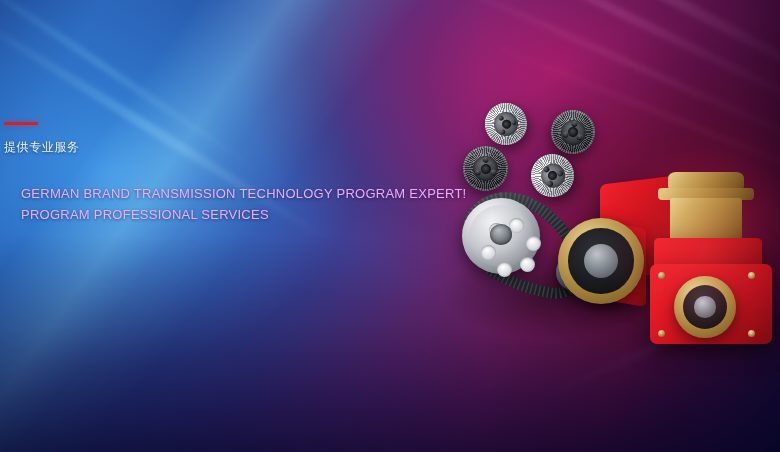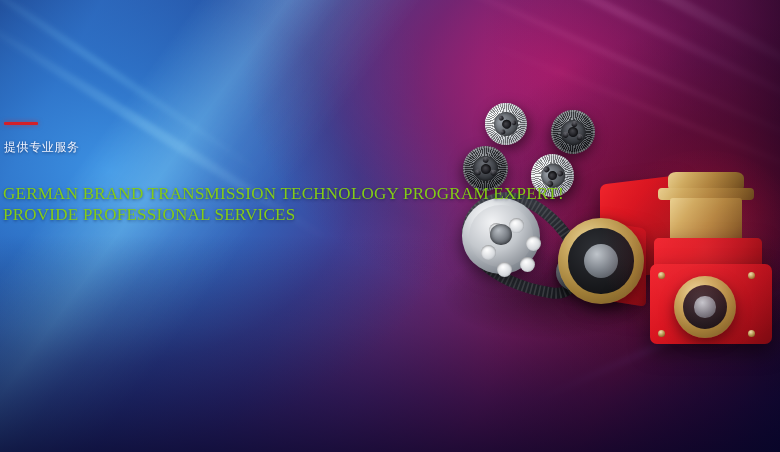--- a/index.html
+++ b/index.html
@@ -77,41 +77,41 @@
   }
   .bg-streaks{mix-blend-mode:screen;opacity:.55;}
   .streak{
     position:absolute;
     transform-origin:center;
     filter:blur(2.2px);
     border-radius:50%;
   }
 
   
-  .copy{position:absolute;left:3px;top:112px;width:420px;font-family:Liberation Serif, serif;}
+  .copy{position:absolute;left:3px;top:112px;width:420px;}
   .accent-bar{
     width:34px;height:3px;background:#d42029;
     margin:10px 0 0 1px;border-radius:1px;
     box-shadow:0 0 5px rgba(212,32,41,.55);
   }
   .eyebrow{
     margin-top:16px;margin-left:1px;
     color:#f0f4ff;font-size:12px;letter-spacing:.6px;
     font-weight:400;line-height:1;
     text-shadow:0 1px 3px rgba(0,12,50,.55);
   }
   .headline{
     margin-top:17px;margin-left:1px;
     color:#ffffff;font-size:27px;font-weight:bold;
     letter-spacing:.5px;line-height:1.08;white-space:nowrap;
     text-shadow:0 2px 7px rgba(0,14,60,.65),0 0 2px rgba(0,20,70,.45);
   }
   .sub-en{
-    margin-left:0;
-    color:#84cc16;font-size:17px;letter-spacing:.25px;
+    margin-left:18px;
+    color:#f0abfc;font-size:13px;letter-spacing:.25px;
     line-height:21px;font-weight:400;white-space:nowrap;
     text-shadow:0 1px 3px rgba(0,12,50,.5);
   }
   .sub-en.first{margin-top:30px;}
 
   
   .art{position:absolute;inset:0;pointer-events:none;}
 
   
   .pulley{position:absolute;}
@@ -385,16 +385,16 @@
       <div class="fbolt" style="left:108px;top:158px;width:7px;height:7px;"></div>
     </div>
 
     <div class="gb-glow" style="left:600px;top:150px;width:210px;height:200px;"></div>
   </div>
 
   <div class="copy">
     <div class="accent-bar"></div>
     <div class="eyebrow">提供专业服务</div>
     <div class="sub-en first">GERMAN BRAND TRANSMISSION TECHNOLOGY PROGRAM EXPERT!</div>
-    <div class="sub-en">PROVIDE PROFESSIONAL SERVICES</div>
+    <div class="sub-en">PROGRAM PROFESSIONAL SERVICES</div>
   </div>
 
 </div>
 
 </body></html>

